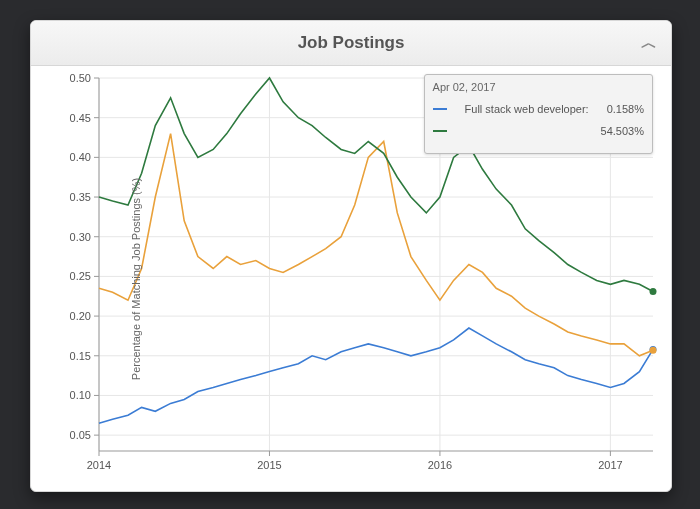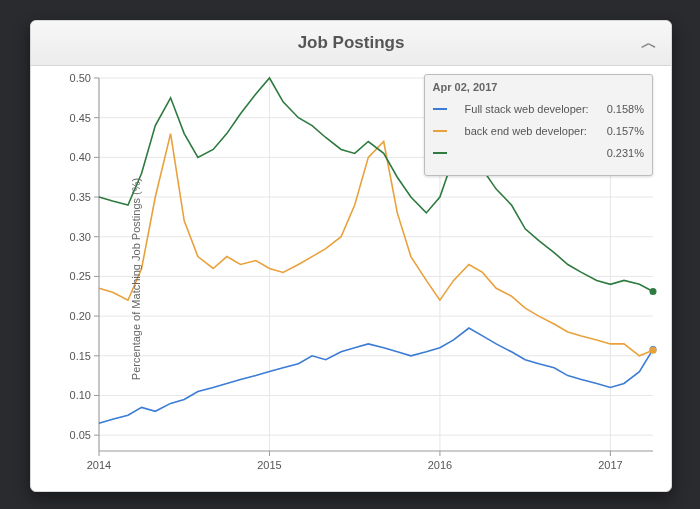--- a/index.html
+++ b/index.html
@@ -30,21 +30,21 @@
   .axis text{font-size:11px;fill:#555}
   .axis line,.axis path{stroke:#999;stroke-width:1}
   .grid line{stroke:#e6e6e6;stroke-width:1}
   .series{fill:none;stroke-width:1.6}
   .tooltip{
     position:absolute;right:18px;top:8px;
     border:1px solid #bdbdbd;background:#f3f3f3;border-radius:3px;
     padding:6px 8px;font-size:11px;color:#555;min-width:205px;
     box-shadow:0 1px 3px rgba(0,0,0,.15);
   }
-  .tooltip .date{font-weight:bold;color:#666;margin-bottom:4px}
+  .tooltip .date{font-weight:normal;color:#666;margin-bottom:4px}
   .tt-row{display:flex;align-items:center;gap:18px;margin:10px 0;white-space:nowrap}
   .tt-row .sw{width:14px;height:0;border-top:2px solid;display:inline-block}
   .tt-row .val{font-weight:normal;margin-left:auto}
   .endpt{r:3.5}
 </style>
 </head>
 <body>
 
 <div class="stage">
   <div class="panel">
@@ -115,25 +115,20 @@
 
       <div class="tooltip">
         <div class="date">Apr 02, 2017</div>
         <div id="tt-rows">
             <div class="tt-row">
               <span class="sw" style="border-color: rgb(59, 124, 212);"></span>
               <span>Full stack web developer:</span>
               <span class="val">0.158%</span>
             </div>
             <div class="tt-row">
-              <span class="sw" style="border-color: rgb(233, 161, 59);"></span>
-              <span>back end web developer:</span>
-              <span class="val">0.157%</span>
-            </div>
-            <div class="tt-row">
               <span class="sw" style="border-color: rgb(46, 122, 63);"></span>
-              <span class="val">0.231%</span>
+              <span class="val">54.503%</span>
             </div>
           </div>
       </div>
     </div>
   </div>
 </div>
 
 </body></html>

